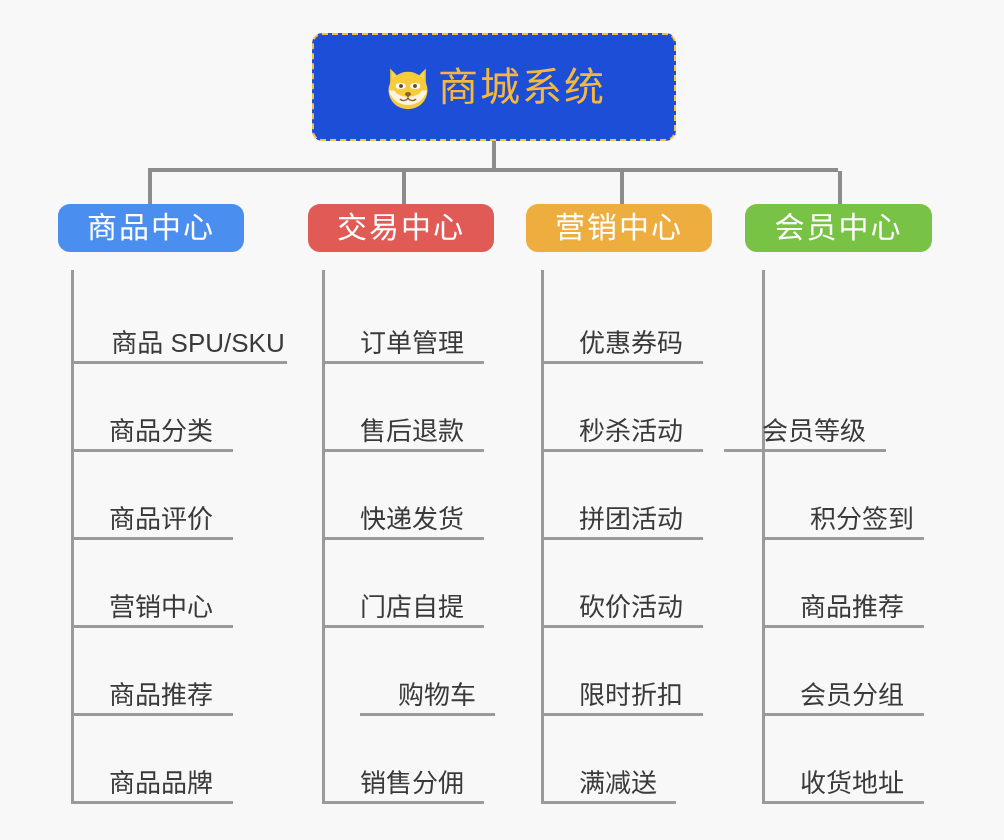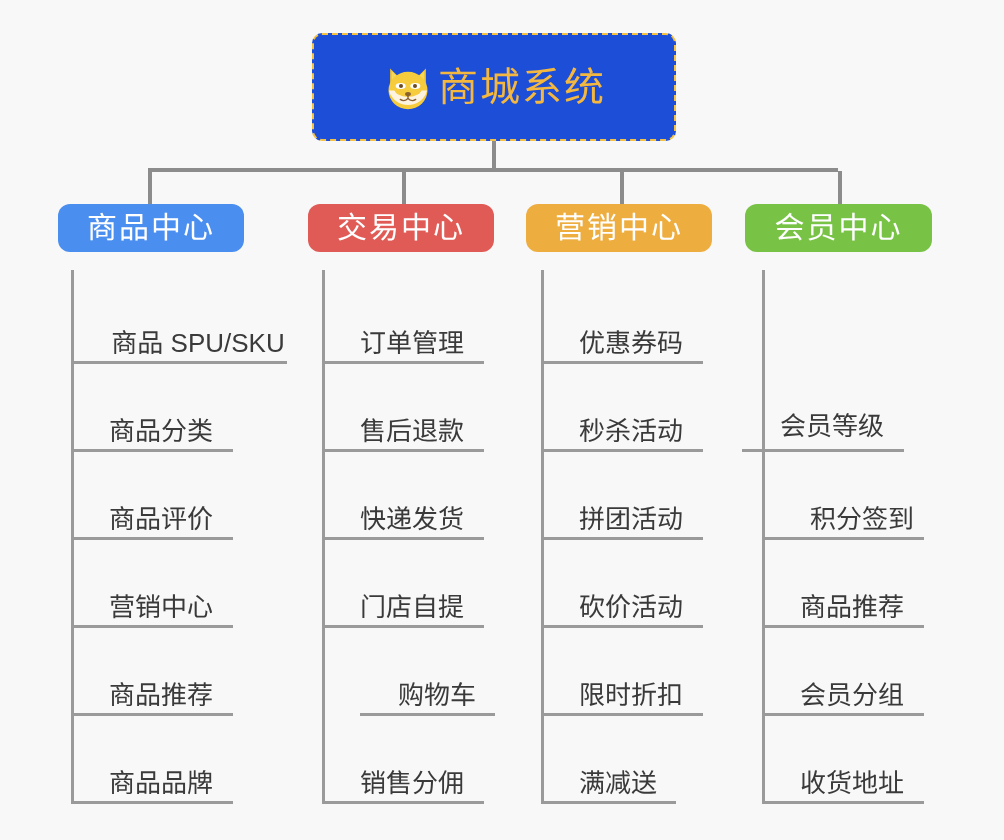--- a/index.html
+++ b/index.html
@@ -230,21 +230,21 @@
     <div class="leaf" style="left: 541px; top: 758px; width: 135px;">
       <span class="leaf-label">满减送</span>
     </div>
     <div class="column" style="left: 0px;">
       <div class="conn conn-v drop" style="left: 838px;"></div>
       <div class="cat-box" style="left: 745px; width: 187px; background: rgb(120, 194, 70);">
         <span class="cat-label">会员中心</span>
       </div>
     </div>
     <div class="spine" style="left: 762px; top: 270px; height: 534px;"></div>
-    <div class="leaf" style="left: 742px; top: 406px; width: 162px; align-items: center;">
+    <div class="leaf" style="left: 724px; top: 406px; width: 162px;">
       <span class="leaf-label">会员等级</span>
     </div>
     <div class="leaf" style="left: 762px; top: 494px; width: 162px; justify-content: center;">
       <span class="leaf-label">积分签到</span>
     </div>
     <div class="leaf" style="left: 762px; top: 582px; width: 162px;">
       <span class="leaf-label">商品推荐</span>
     </div>
     <div class="leaf" style="left: 762px; top: 670px; width: 162px;">
       <span class="leaf-label">会员分组</span>

